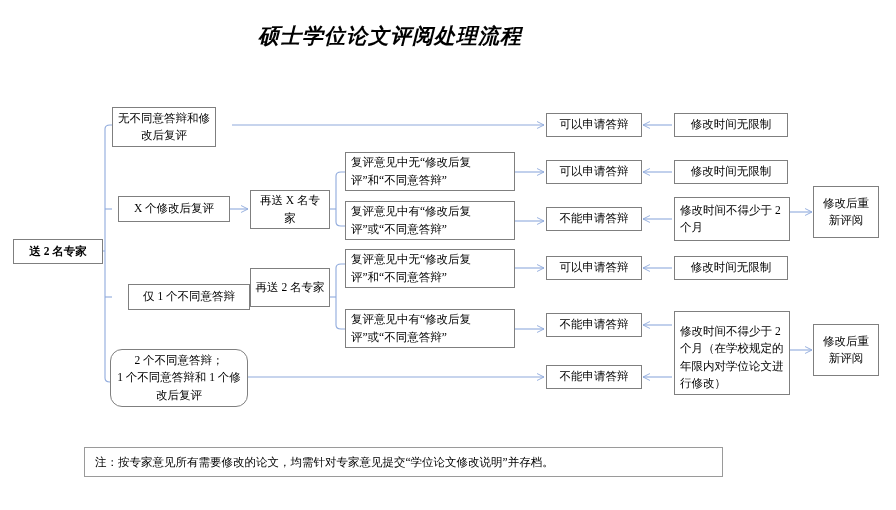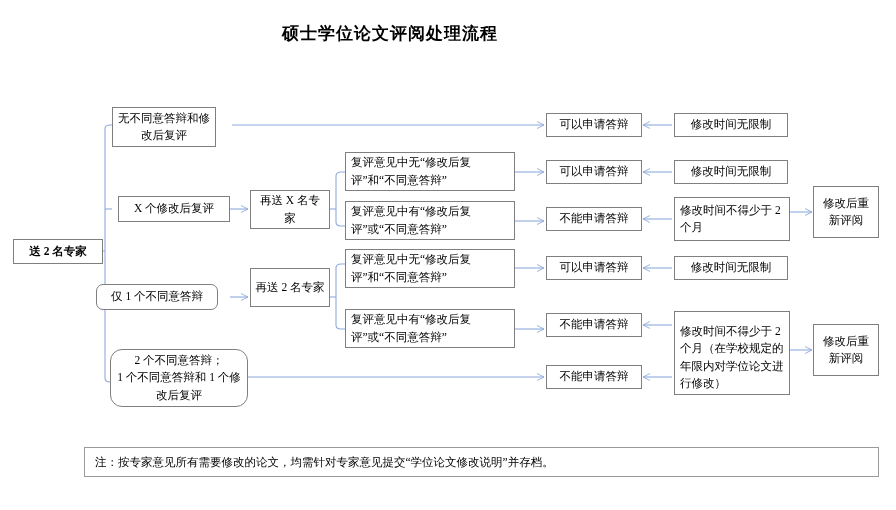--- a/index.html
+++ b/index.html
@@ -6,21 +6,21 @@
   body{
     width:896px;height:510px;background:#ffffff;
     font-family:"Liberation Serif","DejaVu Serif",serif;
     color:#000;overflow:hidden;position:relative;
   }
   #stage{position:absolute;left:0;top:0;width:896px;height:510px;}
   #wires{position:absolute;left:0;top:0;width:896px;height:510px;pointer-events:none;}
 
   .title{
     position:absolute;left:0;top:22px;width:780px;text-align:center;
-    font-size:17px;font-weight:bold;letter-spacing:1px;
+    font-size:21px;font-weight:bold;letter-spacing:1px;font-style:italic;
   }
 
   .node{
     position:absolute;box-sizing:border-box;
     border:1px solid #7f7f7f;background:#ffffff;
     display:flex;align-items:center;justify-content:center;
     text-align:center;font-size:11.5px;line-height:1.5;
     padding:2px 4px;
   }
   .node.left-align{justify-content:flex-start;text-align:left;padding-left:5px;}
@@ -96,21 +96,21 @@
   </div>
 
   <div class="node" style="left:112px;top:107px;width:104px;height:40px;">
     <span>无不同意答辩和修改后复评</span>
   </div>
 
   <div class="node" style="left:118px;top:196px;width:112px;height:26px;">
     <span>X 个修改后复评</span>
   </div>
 
-  <div class="node" style="left:96px;top:284px;width:122px;height:26px;border-radius:7px;">
+  <div class="node" style="left:128px;top:284px;width:122px;height:26px;">
     <span>仅 1 个不同意答辩</span>
   </div>
 
   <div class="node" style="left:110px;top:349px;width:138px;height:58px;border-radius:12px;">
     <span style="white-space:pre-line;">2 个不同意答辩；
 1 个不同意答辩和 1 个修改后复评</span>
   </div>
 
   <div class="node" style="left:250px;top:190px;width:80px;height:39px;">
     <span>再送 X 名专家</span>
@@ -171,17 +171,17 @@
     <span>修改时间不得少于 2 个月（在学校规定的年限内对学位论文进行修改）</span>
   </div>
 
   <div class="node" style="left:813px;top:186px;width:66px;height:52px;">
     <span>修改后重新评阅</span>
   </div>
   <div class="node" style="left:813px;top:324px;width:66px;height:52px;">
     <span>修改后重新评阅</span>
   </div>
 
-  <div class="note" style="left:84px;top:447px;width:795px;height:30px;">
+  <div class="note" style="left:84px;top:447px;width:639px;height:30px;">
     <span>注：按专家意见所有需要修改的论文，均需针对专家意见提交“学位论文修改说明”并存档。</span>
   </div>
 
 </div>
 
 </body></html>

